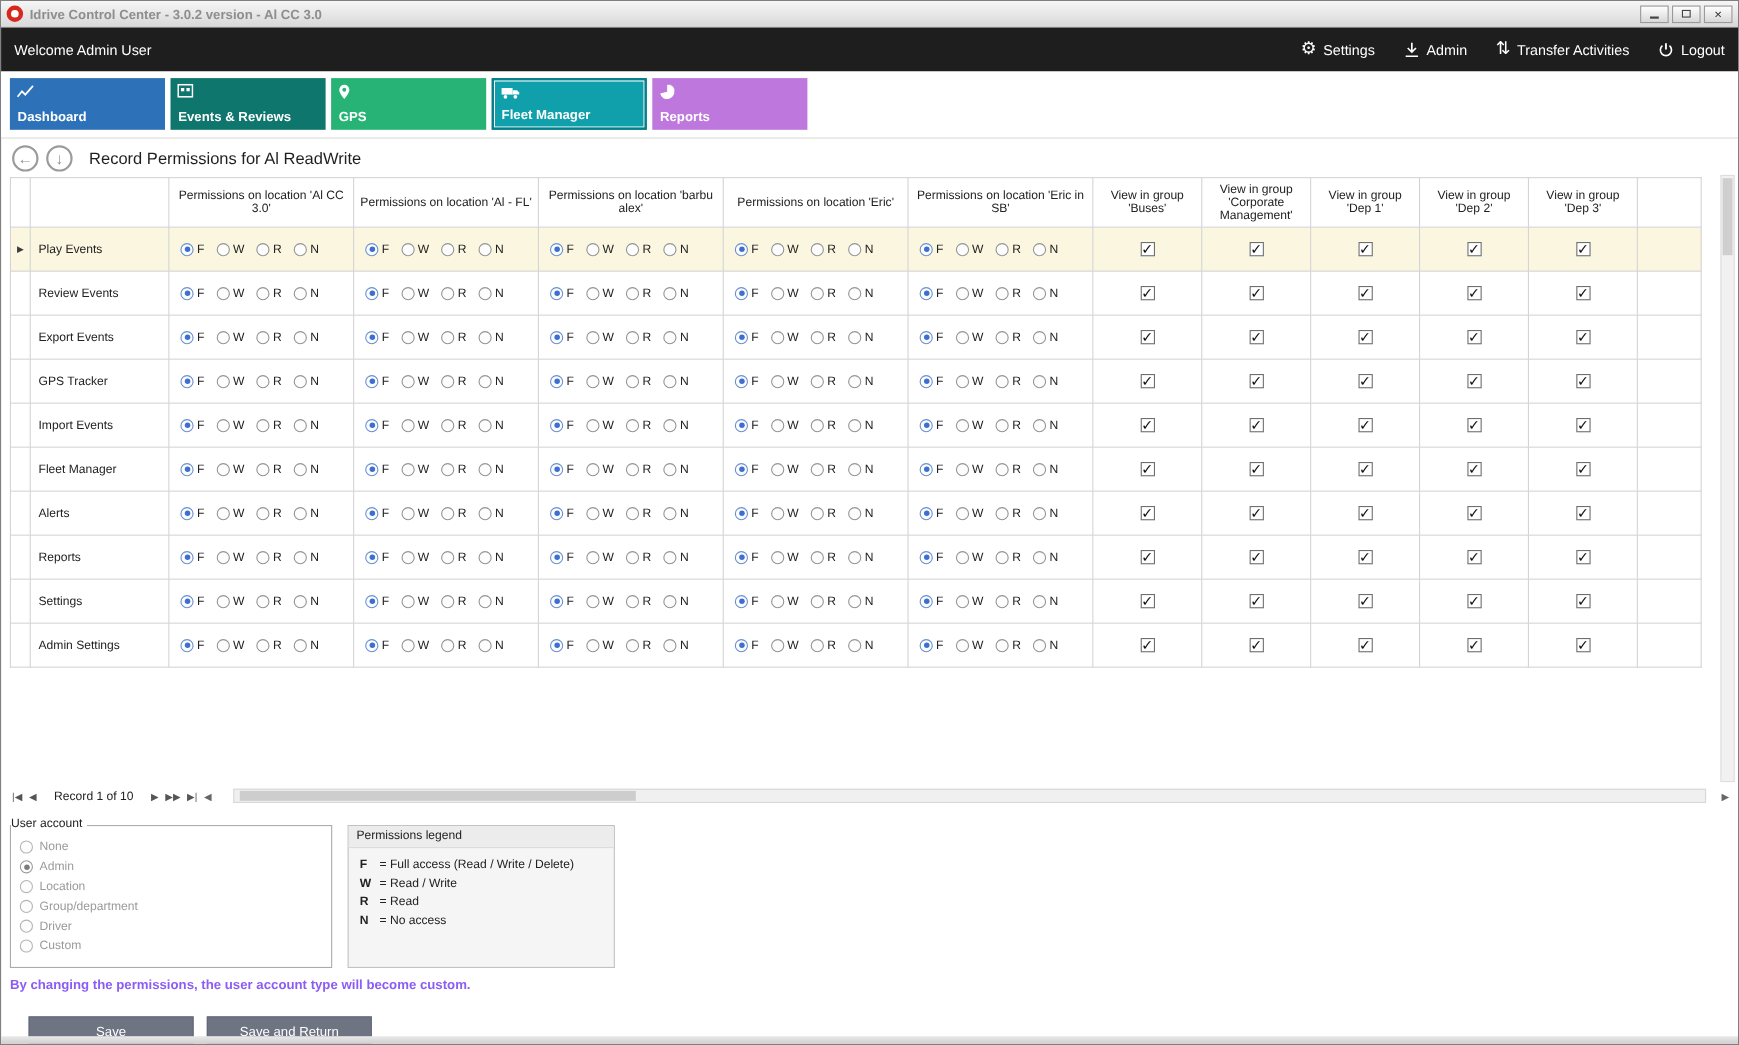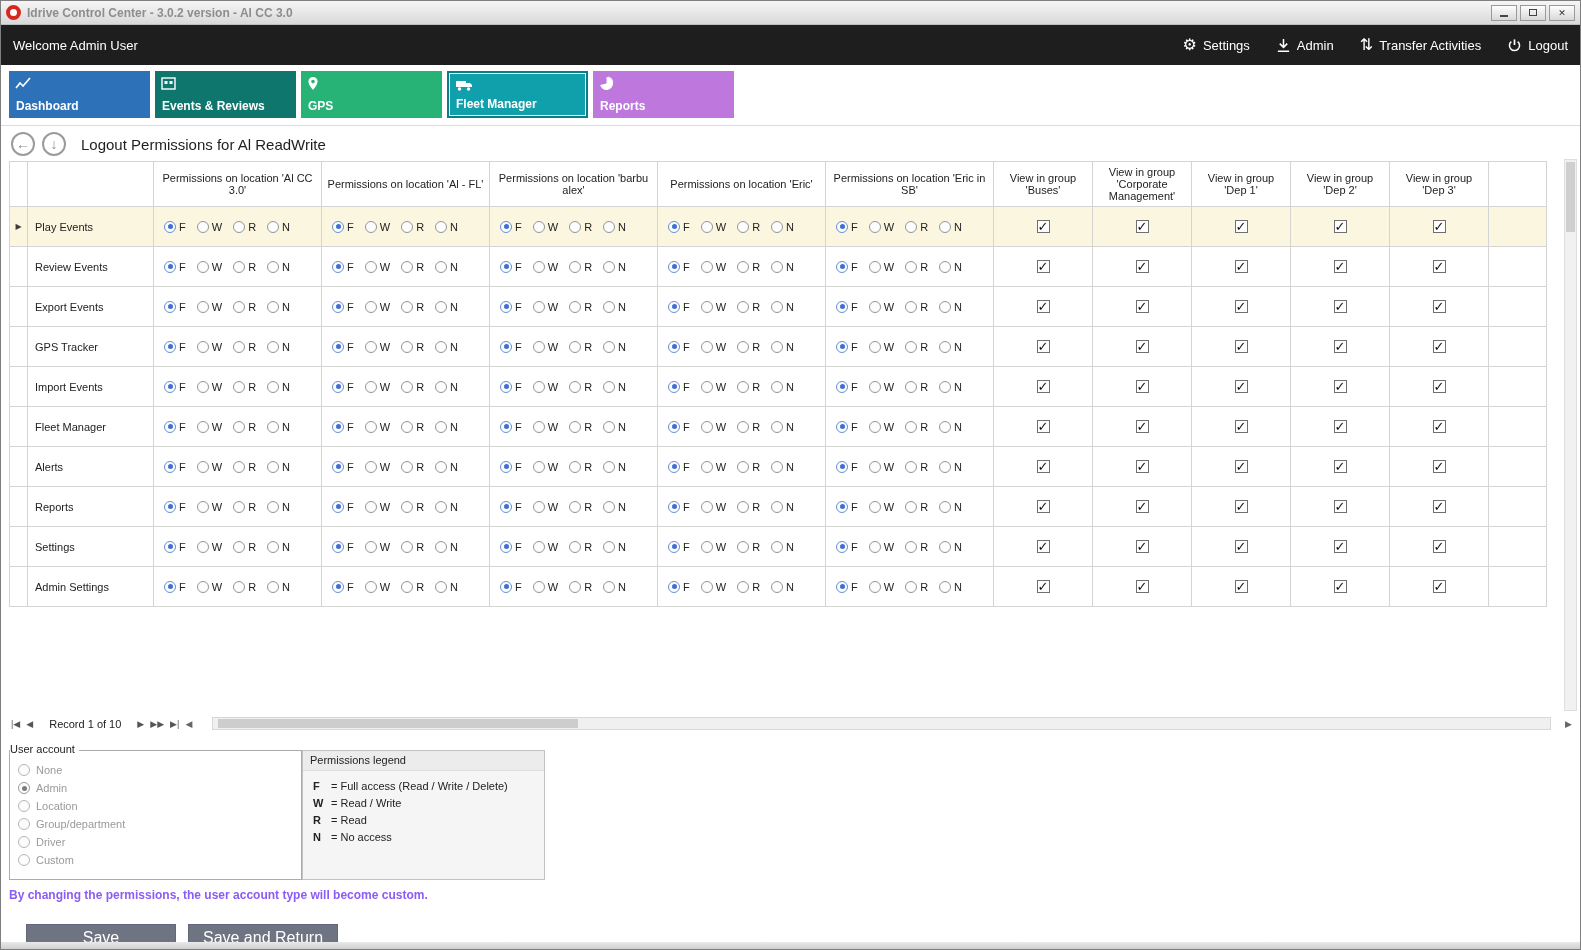--- a/index.html
+++ b/index.html
@@ -59,35 +59,35 @@
   .v-thumb { position:absolute; top:2px; left:1px; width:9px; height:70px; background:#cfcfcf; }
   
   .nav-row { display:flex; align-items:center; gap:6px; padding:2px 8px 1px 10px; height:18px; }
   .nav-glyph { font-size:9px; color:#555; cursor:default; }
   .record-text { font-size:11px; color:#222; margin:0 10px; }
   .h-scroll { flex:1; height:13px; background:#f0f0f0; border:1px solid #d8d8d8; position:relative; margin:0 8px 0 14px; }
   .h-thumb { position:absolute; left:5px; top:1px; width:360px; height:9px; background:#cdcdcd; }
   .scr-arrow { font-size:9px; color:#666; }
   
   .bottom { padding:12px 8px 0 8px; }
-  .panels { display:flex; align-items:flex-start; }
+  .panels { display:flex; gap:14px; align-items:flex-start; }
   .user-box { width:293px; height:130px; border:1px solid #ababab; position:relative; padding:10px 8px 4px 8px; margin-top:6px; }
   .user-box-label { position:absolute; top:-8px; left:0px; background:#fff; padding:0 4px 0 0; font-size:11px; color:#222; }
   .uitem { display:flex; align-items:center; gap:6px; height:18px; color:#9a9a9a; font-size:11px; }
   .uitem .radio { border-color:#b5b5b5; }
   .uitem .radio.sel { border-color:#9a9a9a; }
   .uitem .radio.sel::after { background:#7b7b7b; }
   .legend-box { width:243px; height:130px; border:1px solid #c2c2c2; background:#f5f5f5; margin-top:6px; }
   .legend-title { font-size:11px; color:#222; padding:3px 7px 4px 7px; background:#ececec; border-bottom:1px solid #dcdcdc; }
   .legend-body { padding:6px 10px; }
   .legend-line { display:flex; font-size:11px; color:#222; height:17px; align-items:center; }
   .legend-key { font-weight:bold; width:18px; }
   .warning { color:#8b5cf6; font-weight:bold; font-size:12px; padding:8px 0 0 0; }
   .btn-row { display:flex; gap:12px; padding:22px 0 0 17px; }
-  .btn { width:150px; height:27px; background:#6e7482; color:#fff; font-size:16px; display:flex; align-items:center;
+  .btn { width:150px; height:27px; background:#6e7482; color:#fff; font-size:12px; display:flex; align-items:center;
     justify-content:center; border:1px solid #62687a; cursor:default; }
   .bottom-strip { position:absolute; left:0; right:0; bottom:0; height:7px; background:linear-gradient(#e9e9e9,#cfcfcf); }
 </style>
 </head>
 <body>
 
 <div class="titlebar">
   <div class="app-icon"></div>
   <div class="title-text">Idrive Control Center - 3.0.2 version - Al CC 3.0</div>
   <div class="win-btns">
@@ -184,21 +184,21 @@
   </div>
 </div>
 
 <div class="page-head">
   <div class="circle-btn">
       <span>←</span>
     </div>
   <div class="circle-btn">
       <span>↓</span>
     </div>
-  <div class="page-title">Logout Permissions for Al ReadWrite</div>
+  <div class="page-title">Record Permissions for Al ReadWrite</div>
 </div>
 
 <div class="grid-area">
   <table>
       <colgroup>
         <col style="width: 18px;">
         <col style="width: 126px;">
         <col style="width: 168px;">
         <col style="width: 168px;">
         <col style="width: 168px;">

